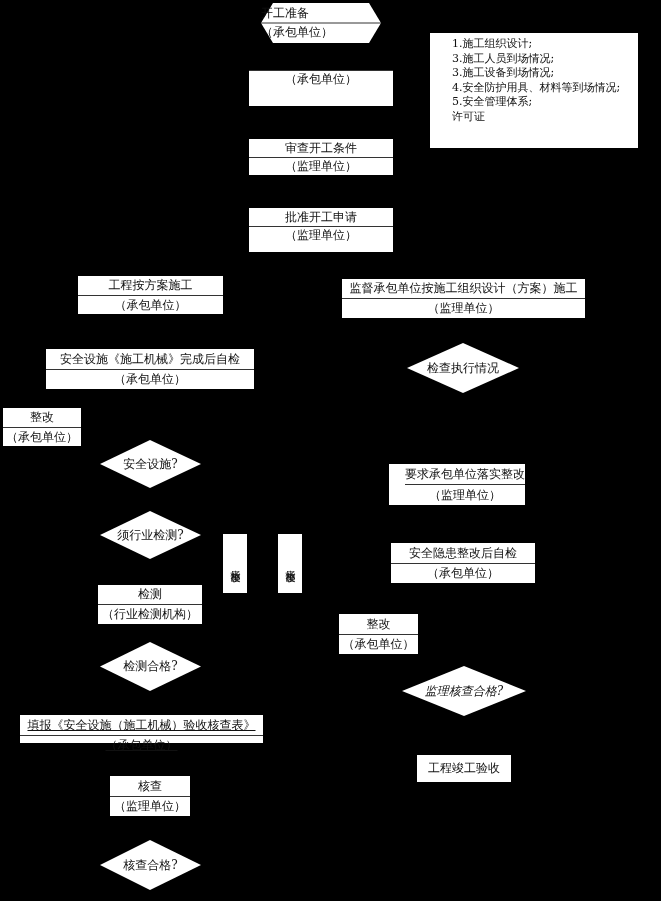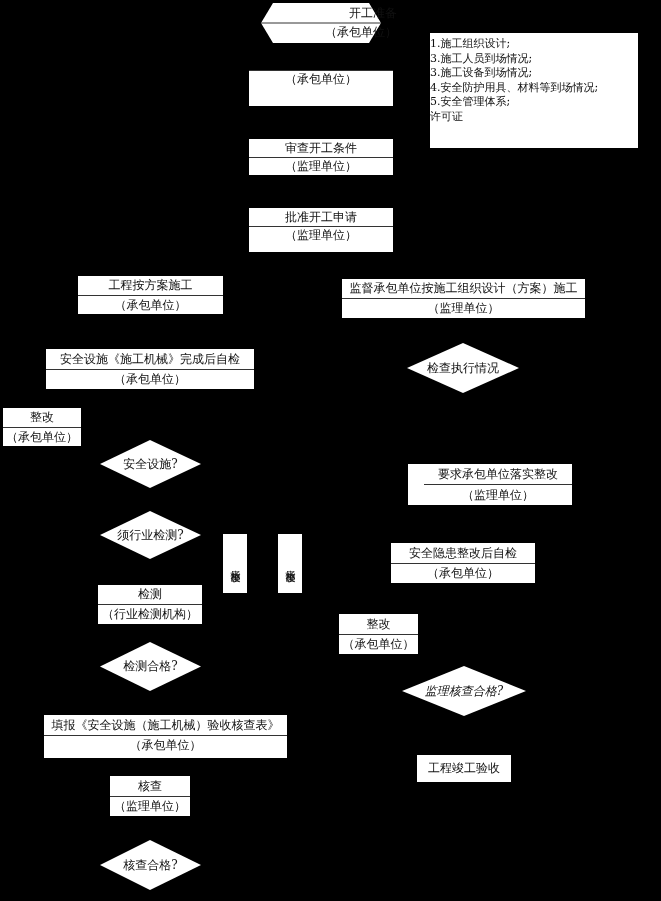--- a/index.html
+++ b/index.html
@@ -7,22 +7,22 @@
          font-family:"DejaVu Serif","Liberation Serif",serif; color:#111; }
   .box { position:absolute; background:#fff; box-sizing:border-box; }
   .box .t { display:block; text-align:center; font-size:12px; line-height:18px; height:18px; white-space:nowrap; }
   .box .s { display:block; text-align:center; font-size:12px; line-height:17px; height:17px; border-top:1px solid #333; white-space:nowrap; }
   .single { display:flex; align-items:center; justify-content:center; font-size:12px; }
   .diamond { position:absolute; }
   .diamond svg { position:absolute; left:0; top:0; }
   .diamond span { position:absolute; left:0; top:0; width:100%; height:100%; display:flex; align-items:center; justify-content:center; font-size:12px; white-space:nowrap; }
   .hex { position:absolute; }
   .hex svg { position:absolute; left:0; top:0; }
-  .hex .t, .hex .s { position:absolute; left:16px; width:100%; text-align:right; font-size:12px; }
-  .note { position:absolute; background:#fff; box-sizing:border-box; padding:4px 0; font-size:11px; line-height:14.5px; }
+  .hex .t, .hex .s { position:absolute; left:0; width:100%; text-align:left; font-size:12px; }
+  .note { position:absolute; background:#fff; box-sizing:border-box; padding:4px 22px; font-size:11px; line-height:14.5px; }
   .note div { white-space:nowrap; }
   .vert { position:absolute; background:#fff; box-sizing:border-box; display:flex; align-items:center; justify-content:center; }
   .vert span { writing-mode:vertical-rl; text-orientation:upright; font-size:10px; letter-spacing:1px; }
 </style>
 </head>
 <body>
 
 <div class="hex" style="left:261px;top:3px;width:120px;height:40px;">
   <svg width="120" height="40">
     <polygon points="12,0 108,0 120,20 108,40 12,40 0,20" fill="#fff"></polygon>
@@ -82,21 +82,21 @@
   <span class="s" style="height:18px;line-height:18px;">（承包单位）</span>
 </div>
 
 <div class="diamond" style="left:100px;top:440px;width:101px;height:48px;">
   <svg width="101" height="48">
       <polygon points="50,0 101,24 50,48 0,24" fill="#fff"></polygon>
     </svg>
   <span>安全设施?</span>
 </div>
 
-<div class="box" style="left:408px;top:464px;width:164px;height:41px;padding-left:16px;">
+<div class="box" style="left:389px;top:464px;width:136px;height:41px;padding-left:16px;">
   <span class="t" style="height:20px;line-height:20px;">要求承包单位落实整改</span>
   <span class="s" style="height:20px;line-height:20px;">（监理单位）</span>
 </div>
 
 <div class="diamond" style="left:100px;top:511px;width:101px;height:48px;">
   <svg width="101" height="48">
       <polygon points="50,0 101,24 50,48 0,24" fill="#fff"></polygon>
     </svg>
   <span>须行业检测?</span>
 </div>
@@ -130,21 +130,21 @@
   <span>检测合格?</span>
 </div>
 
 <div class="diamond" style="left:402px;top:666px;width:124px;height:50px;font-style:italic;">
   <svg width="124" height="50">
       <polygon points="62,0 124,25 62,50 0,25" fill="#fff"></polygon>
     </svg>
   <span>监理核查合格?</span>
 </div>
 
-<div class="box" style="left:44px;top:715px;width:243px;height:43px;">
+<div class="box" style="left:20px;top:715px;width:243px;height:28px;text-decoration:underline;">
   <span class="t" style="height:20px;line-height:20px;">填报《安全设施（施工机械）验收核查表》</span>
   <span class="s" style="height:19px;line-height:19px;">（承包单位）</span>
 </div>
 
 <div class="box single" style="left:417px;top:755px;width:94px;height:27px;">
   <span>工程竣工验收</span>
 </div>
 
 <div class="box" style="left:110px;top:776px;width:80px;height:40px;">
   <span class="t" style="height:20px;line-height:20px;">核查</span>

